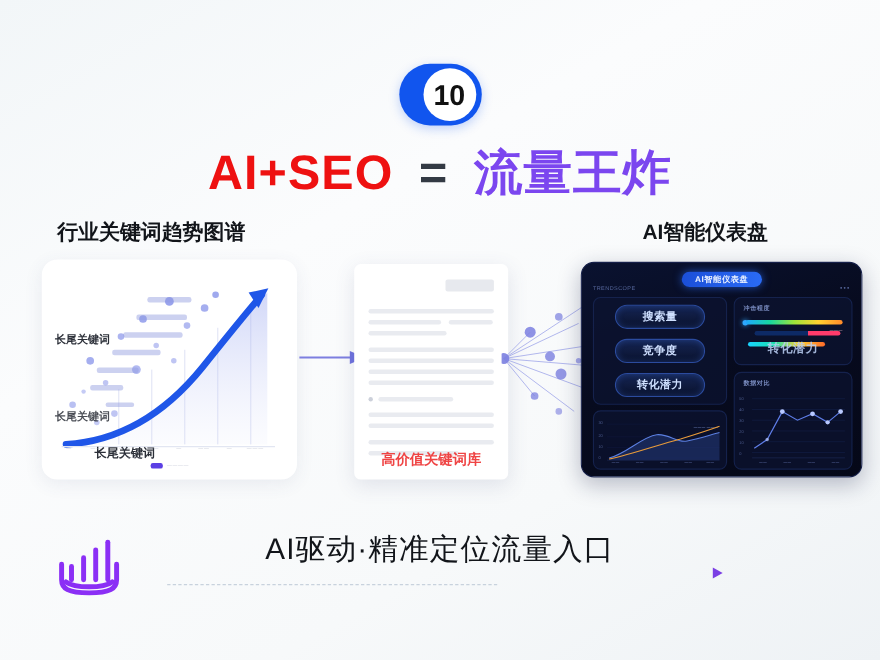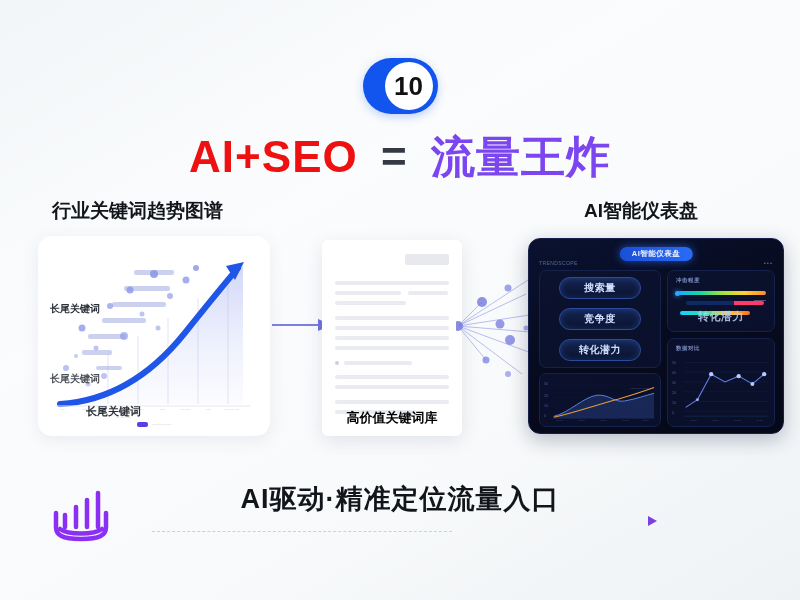--- a/index.html
+++ b/index.html
@@ -94,21 +94,21 @@
   .doc-badge {
     width: 44px; height: 11px; background: #e7e9ee; border-radius: 2px;
     margin-left: auto; margin-bottom: 16px;
   }
   .doc-line { height: 4px; background: #e9ebf0; border-radius: 2px; margin-bottom: 6px; }
   .doc-line.sep { margin-bottom: 11px; }
   .doc-bullet { display: flex; align-items: center; gap: 5px; margin-bottom: 10px; }
   .doc-dot { width: 4px; height: 4px; background: #ccd0da; border-radius: 50%; }
   .doc-cap {
     position: absolute; left: 0; bottom: 9px; width: 100%;
-    text-align: center; font-size: 13px; font-weight: bold; color: #000000;
+    text-align: center; font-size: 13px; font-weight: bold; color: #ef4444;
   }
 
   
   .nodes { position: absolute; left: 456px; top: 268px; width: 82px; height: 116px; }
 
   
   .dash {
     position: absolute; left: 528px; top: 238px; width: 256px; height: 196px;
     background: linear-gradient(160deg, #0a1230 0%, #070b1f 45%, #050818 100%);
     border-radius: 12px; border: 1px solid #16204a;
@@ -170,21 +170,21 @@
     color: #b9cdf2; opacity: .88; letter-spacing: .5px;
   }
   .mini-svg { position: absolute; inset: 0; width: 100%; height: 100%; }
   .mini-tick { position: absolute; bottom: 3px; font-size: 3.6px; color: #4c5b8c; }
   .mini-ytick { position: absolute; left: 4px; font-size: 3.6px; color: #4c5b8c; }
   .area-legend { position: absolute; right: 7px; top: 13px; font-size: 3.6px; color: #5b6c9f; }
 
   
   .bottom-tag {
     position: absolute; top: 481px; left: 0; width: 800px; text-align: center;
-    font-size: 27px; font-weight: bold; color: #12151a; letter-spacing: 1px;
+    font-size: 27px; font-weight: normal; color: #12151a; letter-spacing: 1px;
     white-space: nowrap;
   }
   .bar-icon { position: absolute; left: 48px; top: 483px; width: 66px; height: 64px; }
   .dash-line {
     position: absolute; left: 152px; top: 531px; width: 300px; height: 1px;
     border-top: 1px dashed #c8d2dd;
   }
   .logos {
     position: absolute; left: 420px; top: 518px;
     display: flex; align-items: center; gap: 14px;

